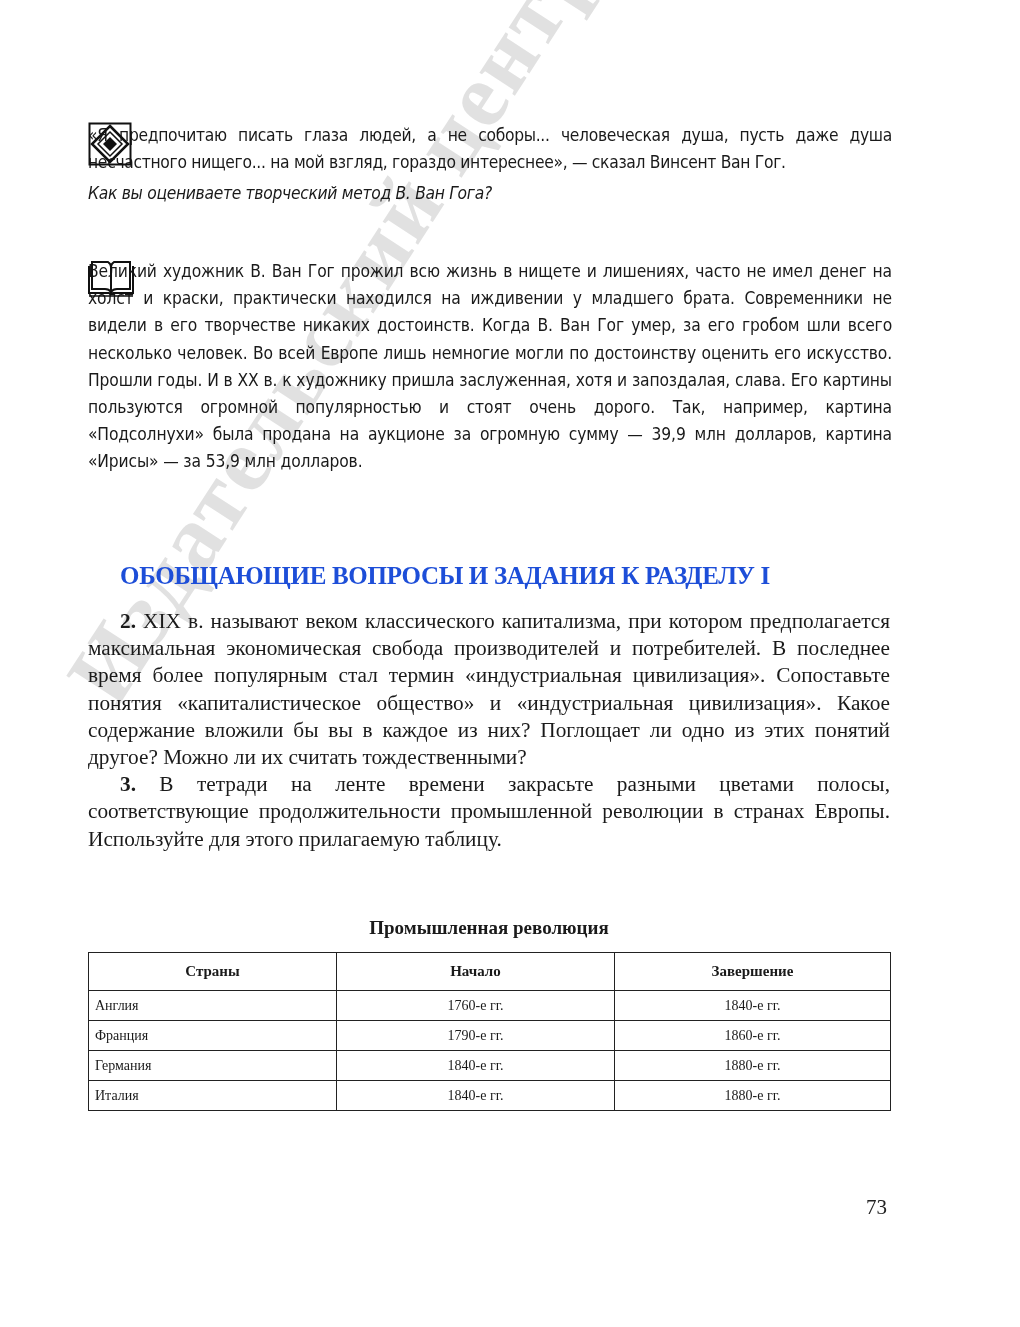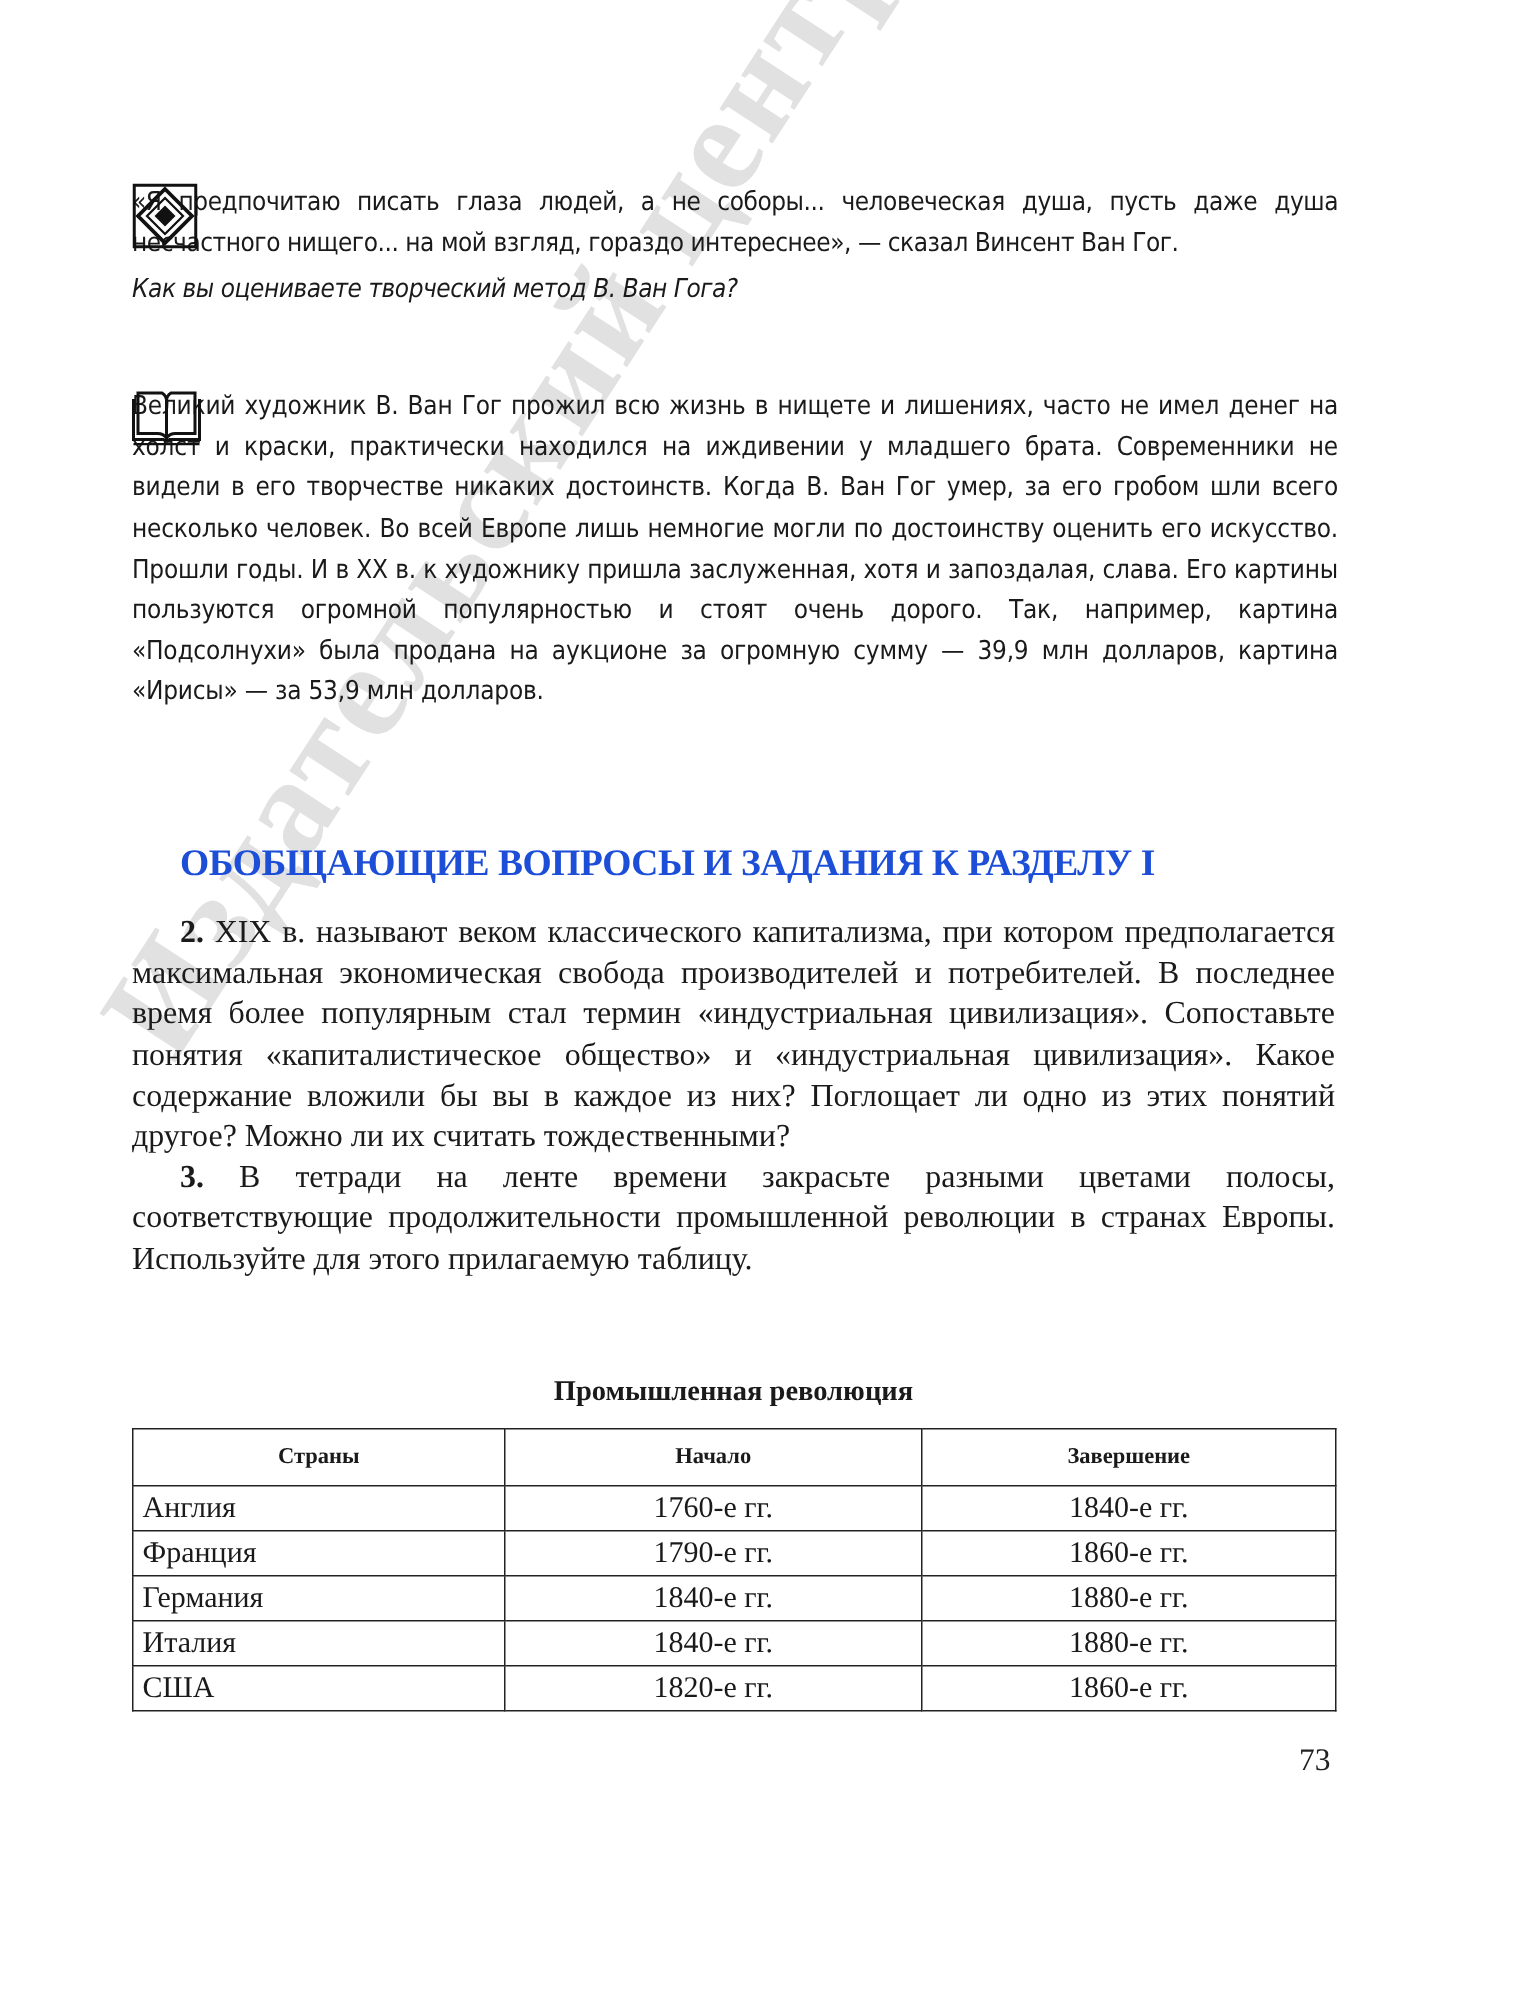--- a/index.html
+++ b/index.html
@@ -37,31 +37,31 @@
     position: absolute; left: 88px; width: 802px; top: 917px; text-align: center;
     font-family: "Liberation Serif", serif; font-weight: bold; font-size: 19px;
   }
 
   table.rev {
     position: absolute; left: 88px; top: 952px; width: 803px;
     border-collapse: collapse; font-family: "Liberation Serif", serif;
   }
   table.rev th, table.rev td { border: 1.4px solid #222; padding: 0 6px; height: 29px; }
   table.rev th { height: 37px; font-size: 15px; font-weight: bold; text-align: center; }
-  table.rev td { font-size: 20px; }
+  table.rev td { font-size: 14px; }
   table.rev td.c { text-align: center; }
   table.rev col.c1 { width: 248px; }
   table.rev col.c2 { width: 278px; }
 
   .footer {
     position: absolute; top: 1196px; left: 256px;
     font-family: "DejaVu Sans", sans-serif; font-size: 19.5px; color: #e69aa9; letter-spacing: -0.2px;
   }
   .page-number {
-    position: absolute; top: 1161px; left: 866px;
+    position: absolute; top: 1195px; left: 866px;
     font-family: "Liberation Serif", serif; font-size: 21px; color: #222;
   }
 
   .watermark {
     position: absolute; left: 90px; top: 640px; width: 1000px;
     transform: rotate(-57deg); transform-origin: left center;
     font-family: "Liberation Serif", serif; font-weight: bold; font-size: 92px;
     color: rgba(120,120,120,0.22); white-space: nowrap; pointer-events: none;
     letter-spacing: 2px;
   }
@@ -137,22 +137,17 @@
       <tr>
         <td>Германия</td>
         <td class="c">1840-е гг.</td>
         <td class="c">1880-е гг.</td>
       </tr>
       <tr>
         <td>Италия</td>
         <td class="c">1840-е гг.</td>
         <td class="c">1880-е гг.</td>
       </tr>
-      <tr>
-        <td>США</td>
-        <td class="c">1820-е гг.</td>
-        <td class="c">1860-е гг.</td>
-      </tr>
     </tbody>
   </table>
 
   <div class="page-number">73</div>
 </div>
 
 </body></html>

